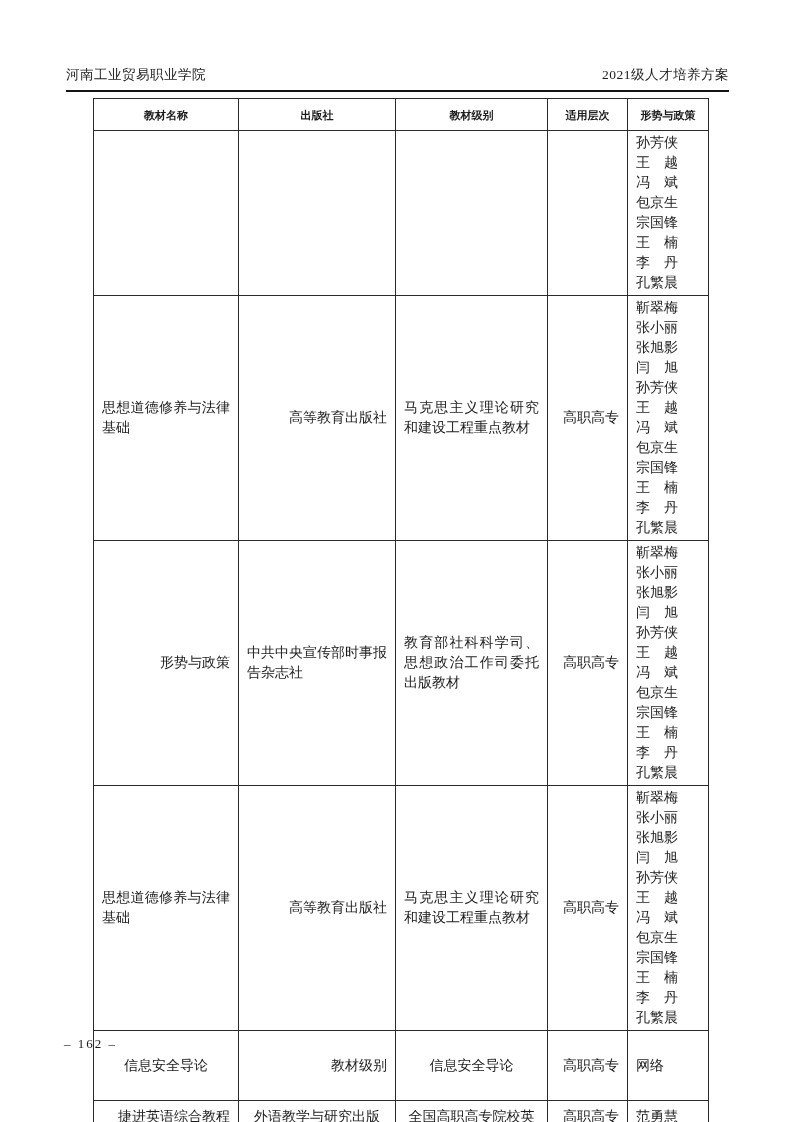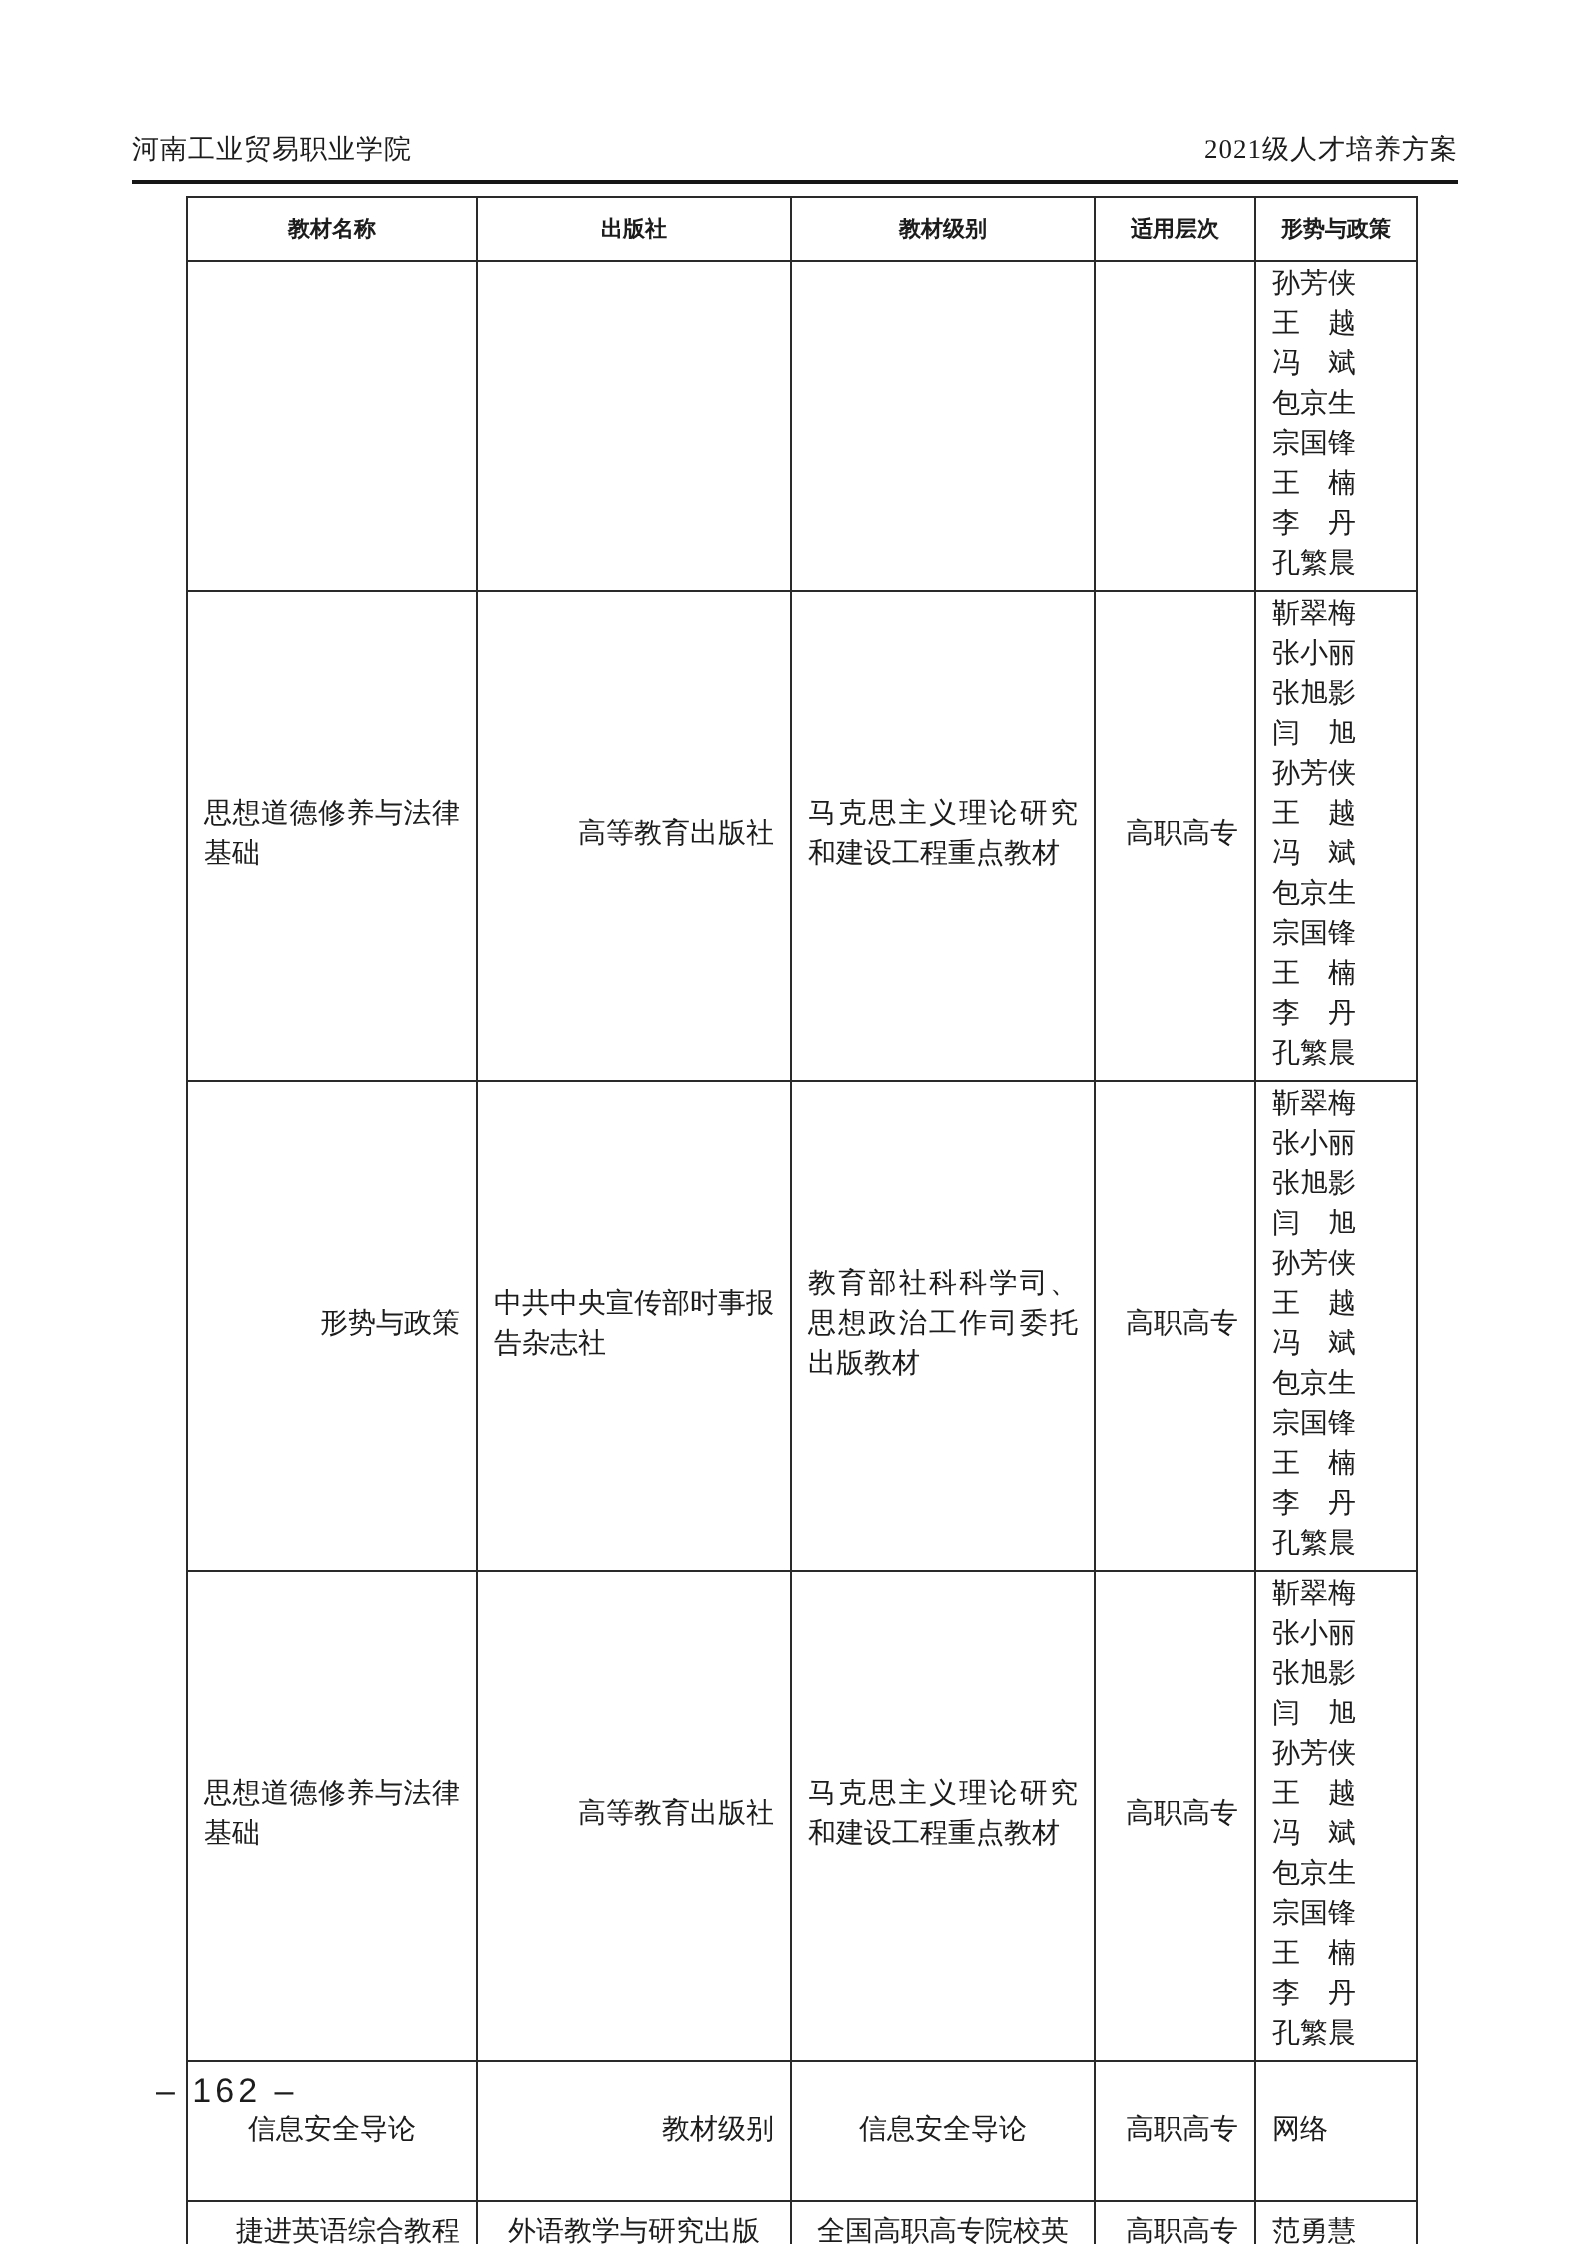--- a/index.html
+++ b/index.html
@@ -57,23 +57,23 @@
   
   tr.hrow{height:32px}
   tr.r0{height:140px}
   tr.r1{height:215px}
   tr.r2{height:220px}
   tr.r3{height:220px}
   tr.r4{height:70px}
   tr.r5{height:33px}
   
   .page-number{
-    position:absolute;top:1036px;left:78px;
-    font-size:17px;letter-spacing:2px;
-    font-family:Liberation Sans, sans-serif;
+    position:absolute;top:1036px;left:64px;
+    font-size:13px;letter-spacing:2px;
+    font-family:Liberation Serif, serif;
   }
 </style>
 </head>
 <body>
 
 <div class="page">
 
   <div class="running-head">
     <span>河南工业贸易职业学院</span>
     <span>2021级人才培养方案</span>

